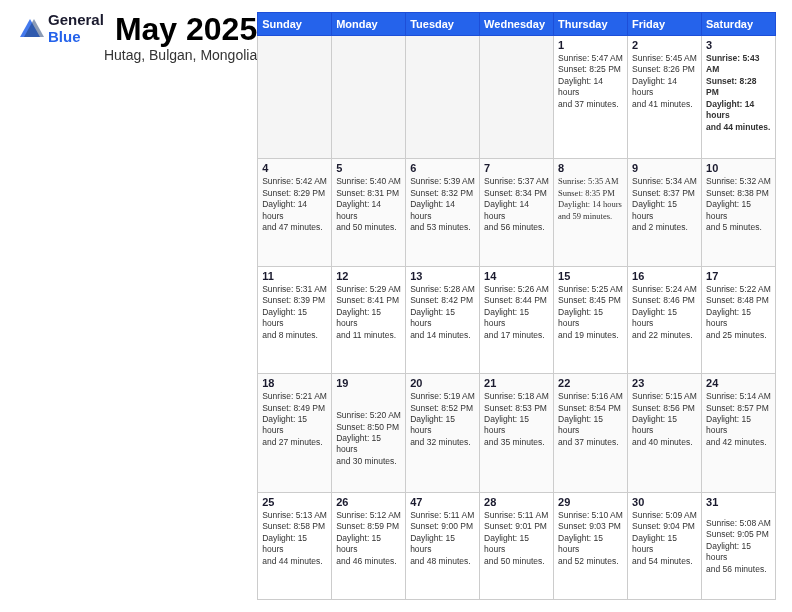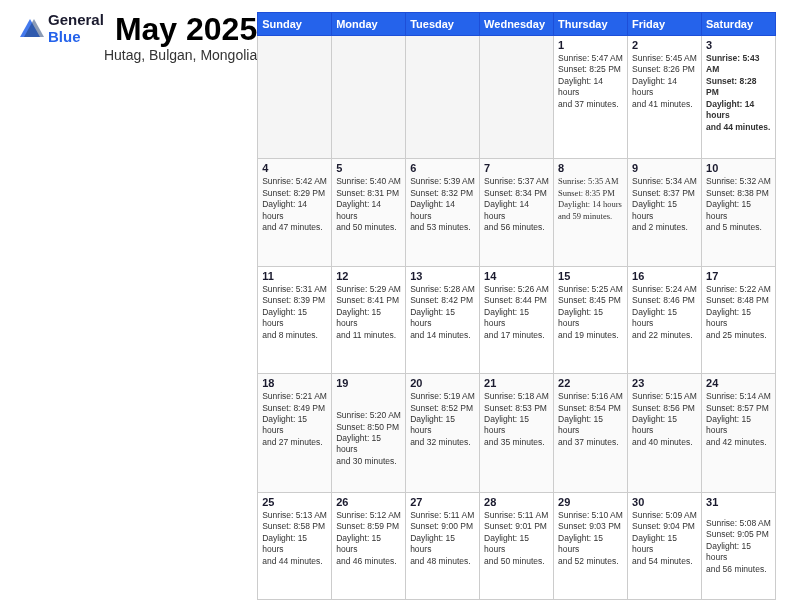--- a/index.html
+++ b/index.html
@@ -328,21 +328,21 @@
 and 44 minutes.</div>
           </td>
           <td>
             <span class="day-num">26</span>
             <div class="day-info" style="white-space: pre-line;">Sunrise: 5:12 AM
 Sunset: 8:59 PM
 Daylight: 15 hours
 and 46 minutes.</div>
           </td>
           <td>
-            <span class="day-num">27</span>
+            <span class="day-num">47</span>
             <div class="day-info" style="white-space: pre-line;">Sunrise: 5:11 AM
 Sunset: 9:00 PM
 Daylight: 15 hours
 and 48 minutes.</div>
           </td>
           <td>
             <span class="day-num">28</span>
             <div class="day-info" style="white-space: pre-line;">Sunrise: 5:11 AM
 Sunset: 9:01 PM
 Daylight: 15 hours

